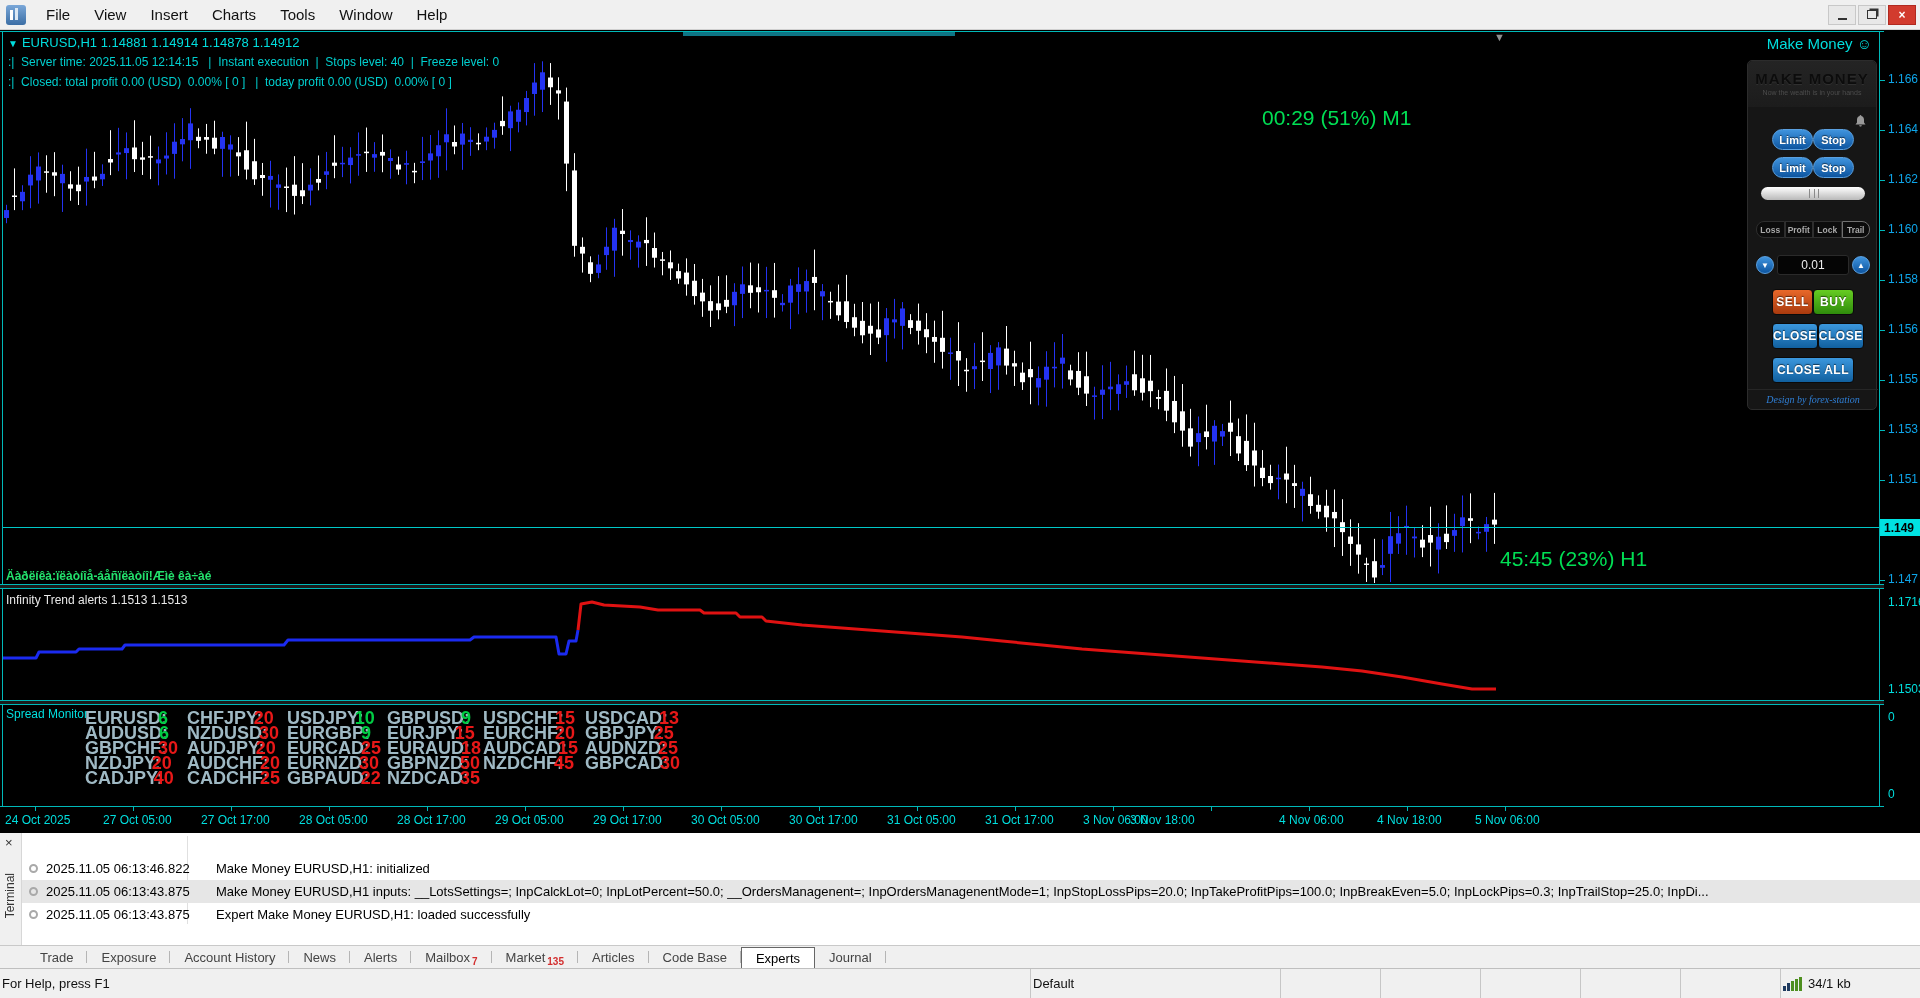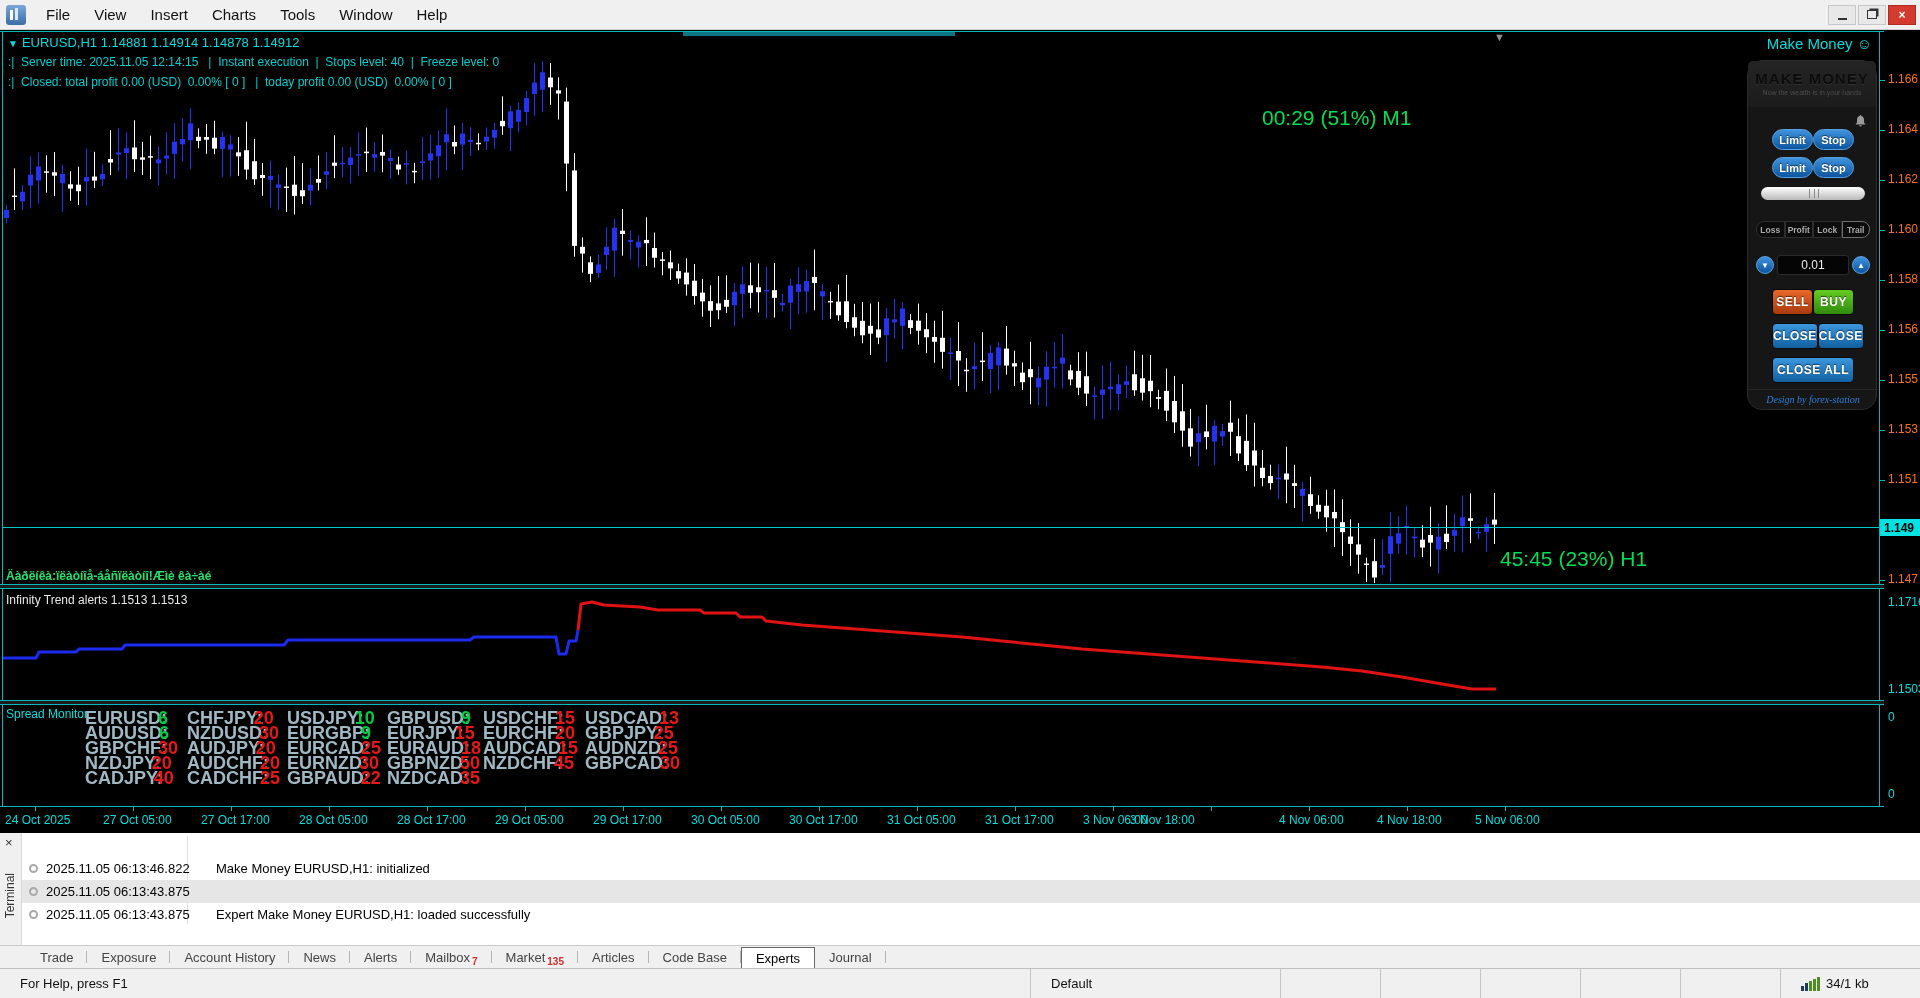--- a/index.html
+++ b/index.html
@@ -36,41 +36,41 @@
   #mm-title { position:absolute; right:48px; top:5px; font-size:15px; color:#00dede; }
   #topbar-segment { position:absolute; left:683px; top:1px; width:272px; height:5px; background:#0e7585; }
   #sym-marker { position:absolute; left:1494px; top:1px; font-size:11px; color:#8f8f8f; }
   .timer-green { position:absolute; font-size:21px; color:#00df54; }
   #promo { position:absolute; left:6px; top:539px; font-size:12px; font-weight:bold; color:#23e26d; }
   
   .hline { position:absolute; left:0; width:1884px; height:1px; background:#00b9b9; }
   .vline { position:absolute; top:1px; width:1px; height:775px; background:#00b9b9; }
   .splitgap { position:absolute; left:0; width:1884px; height:3px; background:#1c1c1c; }
   
-  .pr-label { position:absolute; left:1888px; font-size:12px; color:#f97316; white-space:nowrap; }
+  .pr-label { position:absolute; left:1888px; font-size:12px; color:#0ea5e9; white-space:nowrap; }
   .pr-tick { position:absolute; left:1879px; width:6px; height:1px; background:#00b9b9; }
   #cur-price-tag { position:absolute; left:1880px; top:489px; width:40px; height:17px;
     background:#00e2e2; color:#000; font-size:12px; font-weight:bold;
     display:flex; align-items:center; padding-left:4px; z-index:5; }
   
   #ind-label { position:absolute; left:6px; top:563px; font-size:12px; color:#e8e8e8; }
   .pane-scale { position:absolute; left:1888px; font-size:12px; color:#00dede; }
   
   #spread-label { position:absolute; left:6px; top:677px; font-size:12px; color:#00dede; }
   .sp-cell { position:absolute; white-space:nowrap; font-size:18px; font-weight:bold; }
   .sp-pair { color:#9fb9c4; }
   .sp-val { margin-left:-9px; }
   .sp-val.g { color:#00cc44; } .sp-val.r { color:#e81818; }
   
   #time-axis { position:absolute; left:0; top:777px; width:1920px; height:26px; background:#000; }
   .t-label { position:absolute; top:6px; font-size:12px; color:#00dede; white-space:nowrap; }
   .t-tick { position:absolute; top:0; width:1px; height:4px; background:#00b9b9; }
   
   #mm-panel { position:absolute; left:1747px; top:30px; width:130px; height:350px;
-    background:#161616; border:1px solid #2c2c2c; border-radius:15px; z-index:10; }
+    background:#161616; border:1px solid #2c2c2c; border-radius:5px; z-index:10; }
   #mm-head { height:46px; background:linear-gradient(#242424,#1c1c1c); border-radius:5px 5px 0 0;
     text-align:center; padding-top:9px; }
   #mm-head-title { font-size:15px; font-weight:bold; letter-spacing:1px; color:#0c0c0c;
     text-shadow:0 1px 0 #303030; }
   #mm-head-sub { font-size:7px; color:#4c4c4c; margin-top:2px; }
   #mm-bell { position:absolute; right:10px; top:54px; width:11px; height:12px; }
   .mm-row { position:absolute; left:0; width:130px; display:flex; justify-content:space-between; padding:0 24px; }
   .pill { width:45px; height:21px; border-radius:11px; border:1px solid #5aa0e0;
     background:linear-gradient(#3f93dd,#0d55a0); color:#fff; font-weight:bold; font-size:11px;
     display:flex; align-items:center; justify-content:center; text-shadow:0 -1px 1px rgba(0,0,0,.6); }
@@ -116,21 +116,21 @@
   #tabsbar { position:absolute; left:0; top:945px; width:1920px; height:23px; background:#f0f0f0;
     border-top:1px solid #c9c9c9; display:flex; align-items:stretch; padding-left:26px; }
   .tab { position:relative; display:flex; align-items:center; padding:0 14px; font-size:13px; color:#444; }
   .tab::after { content:""; position:absolute; right:0; top:5px; bottom:5px; width:1px; background:#b5b5b5; }
   .tab.active { background:#fff; border:1px solid #666; border-bottom:none; color:#000; margin-top:1px; z-index:2; }
   .tab.active::after { display:none; }
   .tab .badge { font-size:10px; color:#d32f2f; font-weight:bold; margin-left:2px; position:relative; top:4px; }
   
   #statusbar { position:absolute; left:0; top:968px; width:1920px; height:30px; background:#f0f0f0;
     border-top:1px solid #bfbfbf; display:flex; align-items:stretch; font-size:13px; color:#111; }
-  .status-cell { display:flex; align-items:center; padding:0 20px; border-left:1px solid #c6c6c6; }
+  .status-cell { display:flex; align-items:center; padding:0 2px; border-left:1px solid #c6c6c6; }
   #status-help { flex:none; width:1030px; border-left:none; }
   #status-profile { width:250px; }
   .status-empty { width:100px; }
   #status-kb { flex:1; justify-content:flex-start; gap:6px; }
   #sig-bars { display:flex; align-items:flex-end; gap:1px; height:14px; }
   #sig-bars span { width:3px; background:#4e8f1f; }
   #sig-bars span:nth-child(1){ height:5px; background:#1f3a5f; }
   #sig-bars span:nth-child(2){ height:8px; background:#1f3a5f; }
   #sig-bars span:nth-child(3){ height:10px; }
   #sig-bars span:nth-child(4){ height:12px; }
@@ -715,20 +715,21 @@
     <div id="term-coldiv"></div>
     <div id="term-rows">
         <div class="term-row" style="top: 24px;">
           <span class="row-icon"></span>
           <span class="row-time">2025.11.05 06:13:46.822</span>
           <span class="row-msg">Make Money EURUSD,H1: initialized</span>
         </div>
         <div class="term-row sel" style="top: 47px;">
           <span class="row-icon"></span>
           <span class="row-time">2025.11.05 06:13:43.875</span>
+          <span class="row-msg">Make Money EURUSD,H1 inputs: __LotsSettings=; InpCalckLot=0; InpLotPercent=50.0; __OrdersManagenent=; InpOrdersManagenentMode=1; InpStopLossPips=20.0; InpTakeProfitPips=100.0; InpBreakEven=5.0; InpLockPips=0.3; InpTrailStop=25.0; InpDi...</span>
         </div>
         <div class="term-row" style="top: 70px;">
           <span class="row-icon"></span>
           <span class="row-time">2025.11.05 06:13:43.875</span>
           <span class="row-msg">Expert Make Money EURUSD,H1: loaded successfully</span>
         </div>
       </div>
   </div>
 
   <div id="tabsbar">

